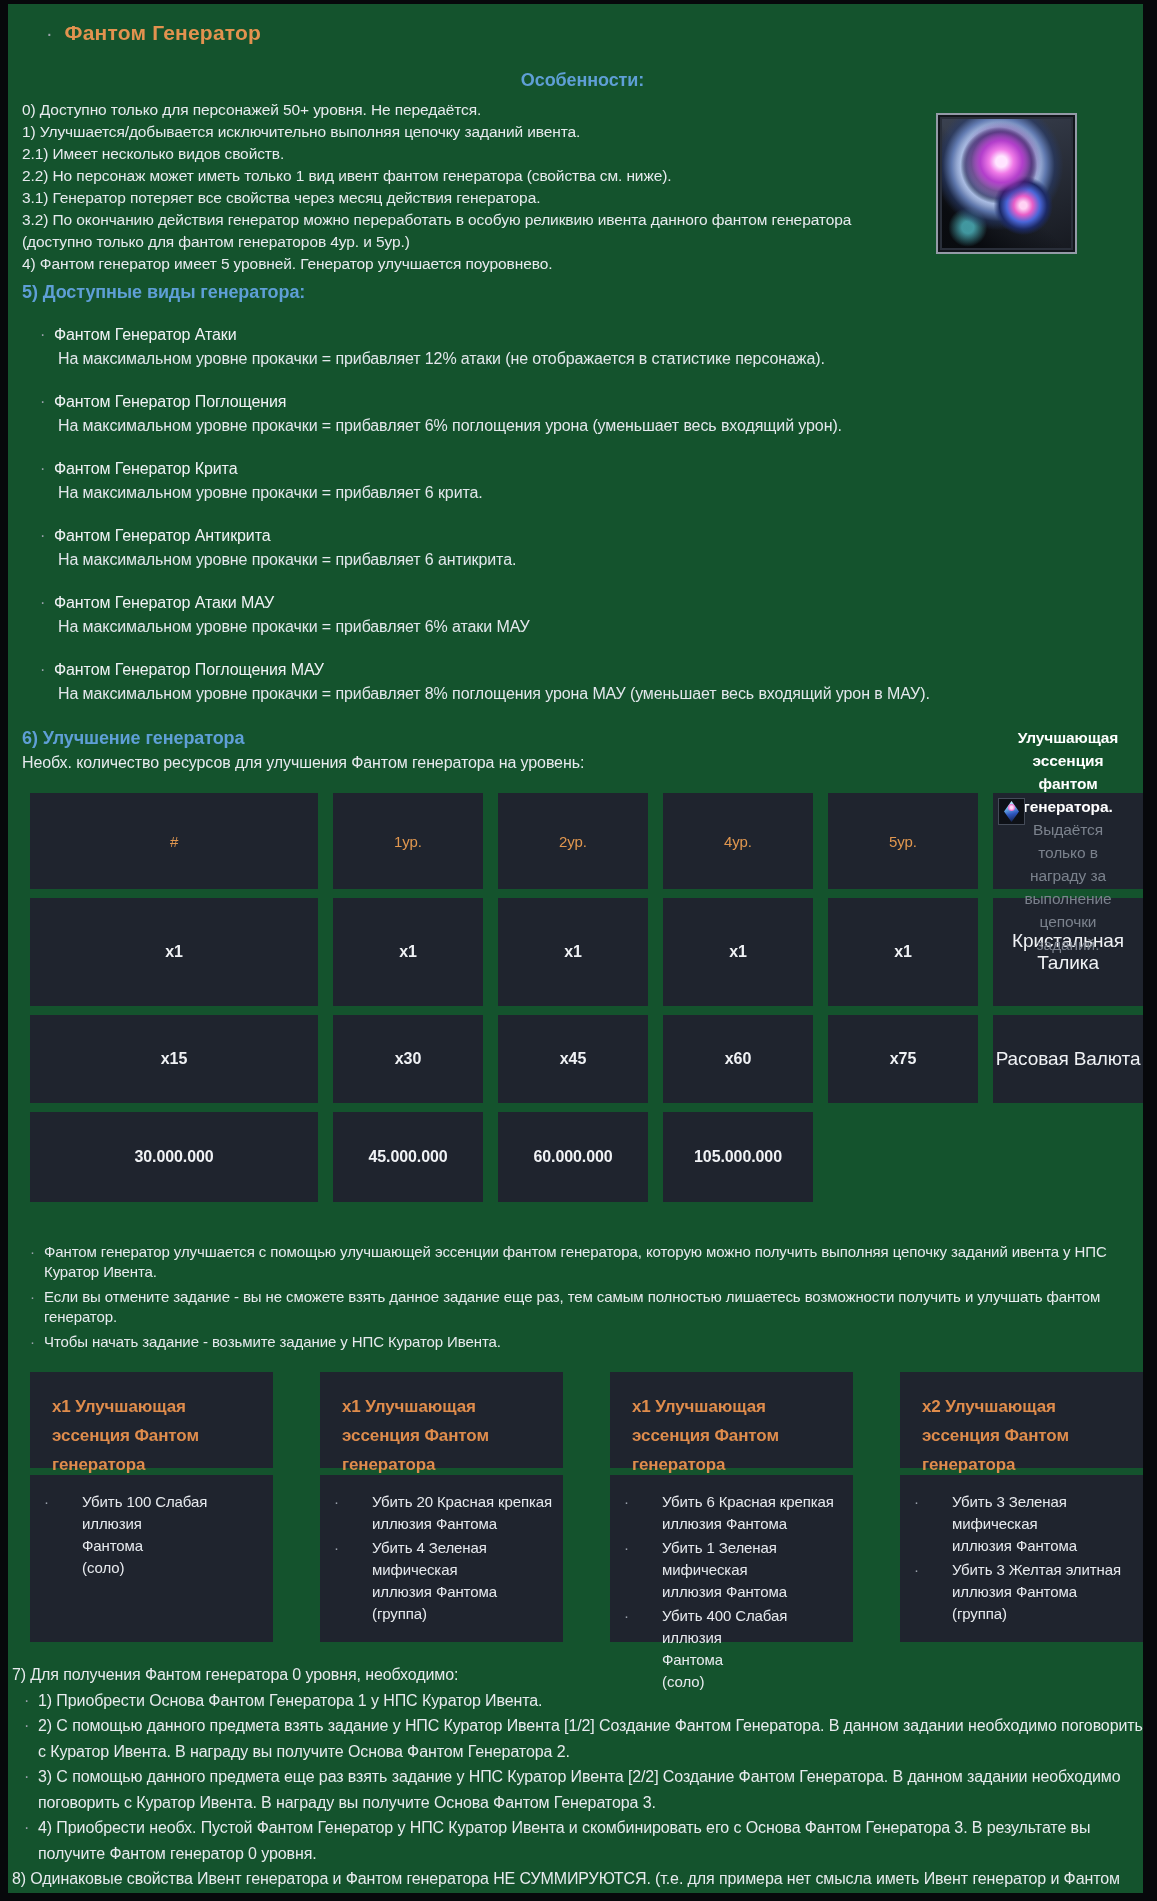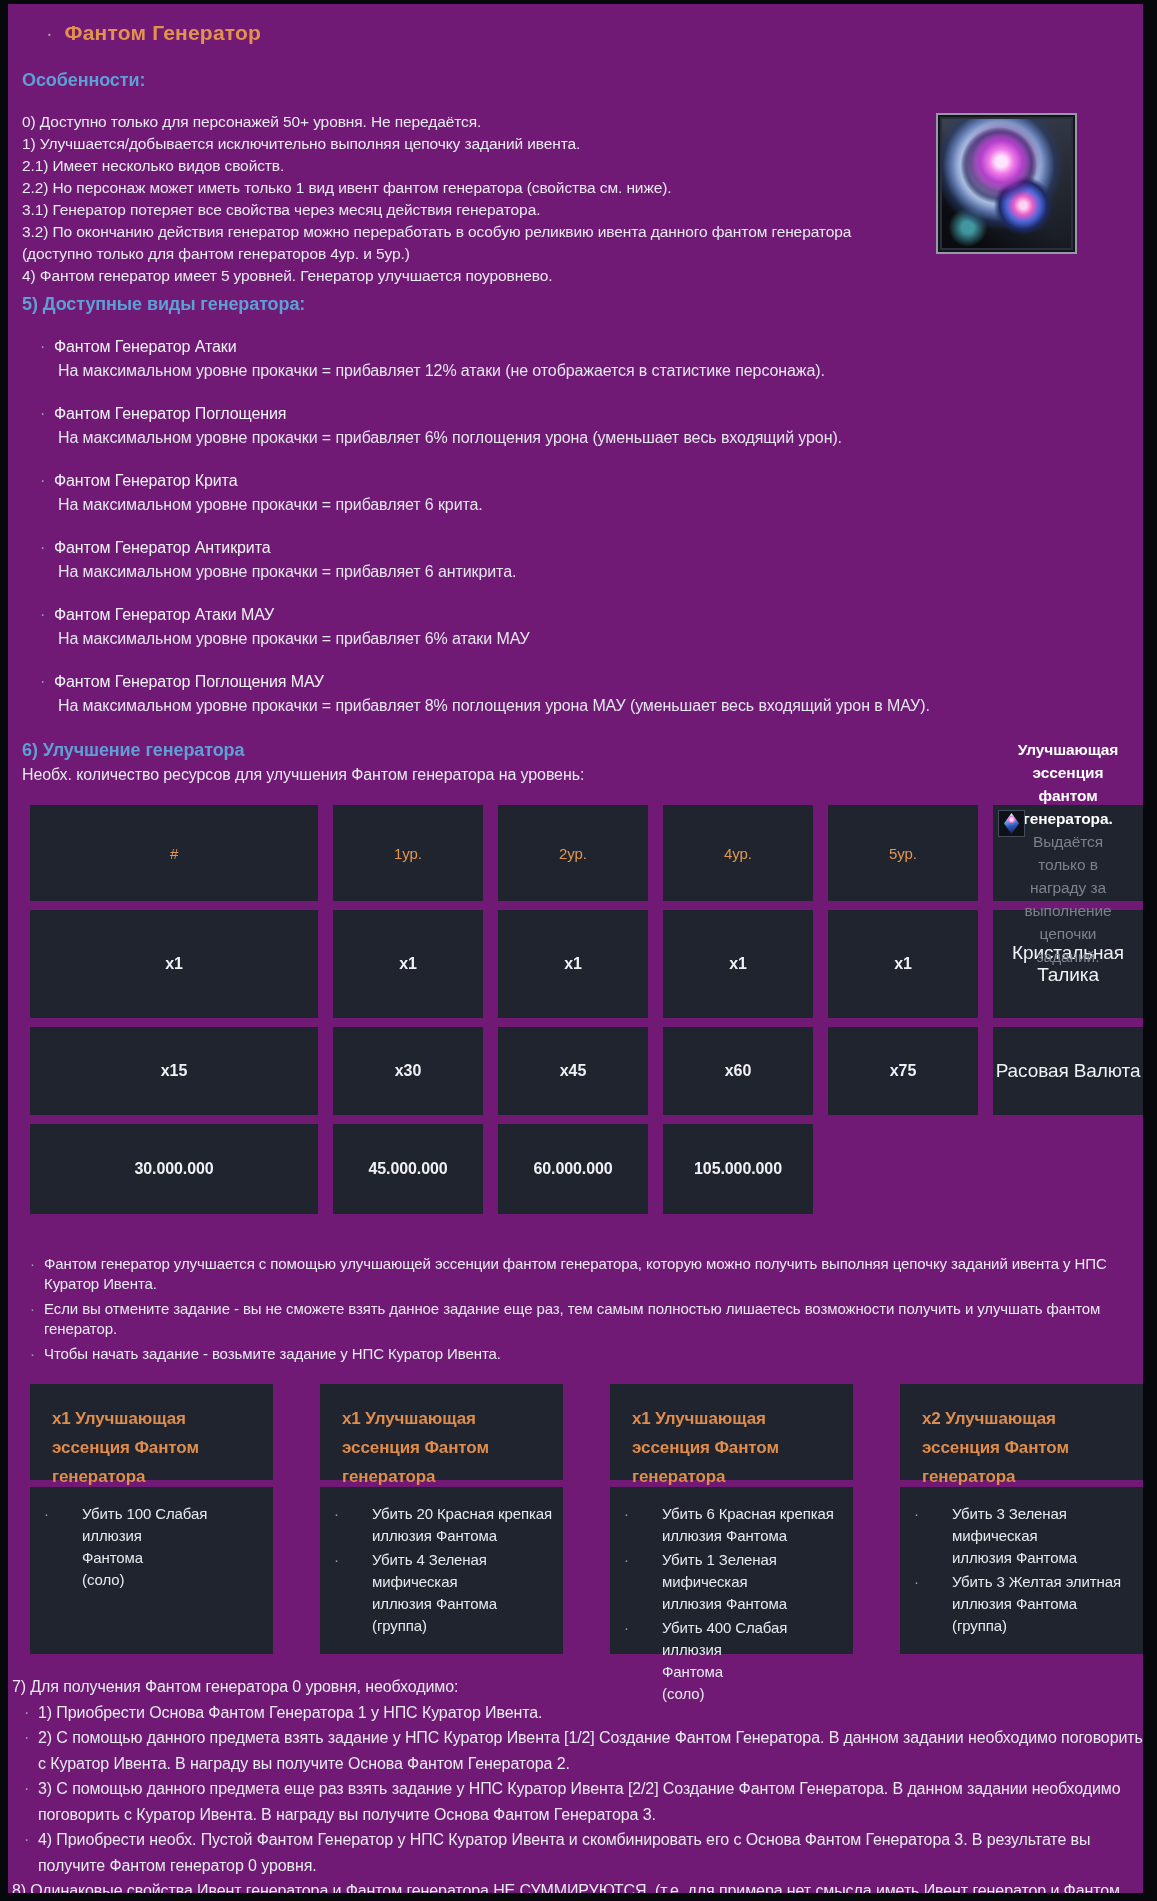--- a/index.html
+++ b/index.html
@@ -4,31 +4,31 @@
 <style>
   * { margin:0; padding:0; box-sizing:border-box; }
   body {
     width:1157px; height:1901px; position:relative;
     background:#07080b;
     font-family:"Liberation Sans","DejaVu Sans",sans-serif;
     letter-spacing:-0.1px;
   }
   .page {
     position:absolute; left:8px; top:4px; width:1135px; height:1889px;
-    background:#701a75; color:#e7eaee; overflow:hidden;
+    background:#14532d; color:#e7eaee; overflow:hidden;
     padding-left:14px;
   }
   
   .title-row { margin-top:14px; height:30px; display:flex; align-items:center; }
   .title-row::before { content:"·"; color:#9aa1ab; font-size:20px; margin:0 12px 0 24px; }
   .title { color:#e2924f; font-size:21px; font-weight:700; letter-spacing:.2px; }
   
   .blue { color:#5f9fd6; font-size:18px; font-weight:700; }
   .features { margin-top:22px; position:relative; }
-  .features-heading { margin-bottom:20px; }
+  .features-heading { margin-bottom:8px;text-align:center; }
   .f-line { font-size:15.5px; line-height:22px; color:#e7eaee; max-width:900px; }
   .sub5 { margin-top:4px; line-height:26px; }
   
   .item-icon {
     position:absolute; left:928px; top:109px; width:141px; height:141px;
     border:2px solid #949aa7; background:#2a2f3a;
     box-shadow: inset 0 0 0 2px #12151b;
   }
   .item-icon-art {
     position:absolute; inset:4px;

